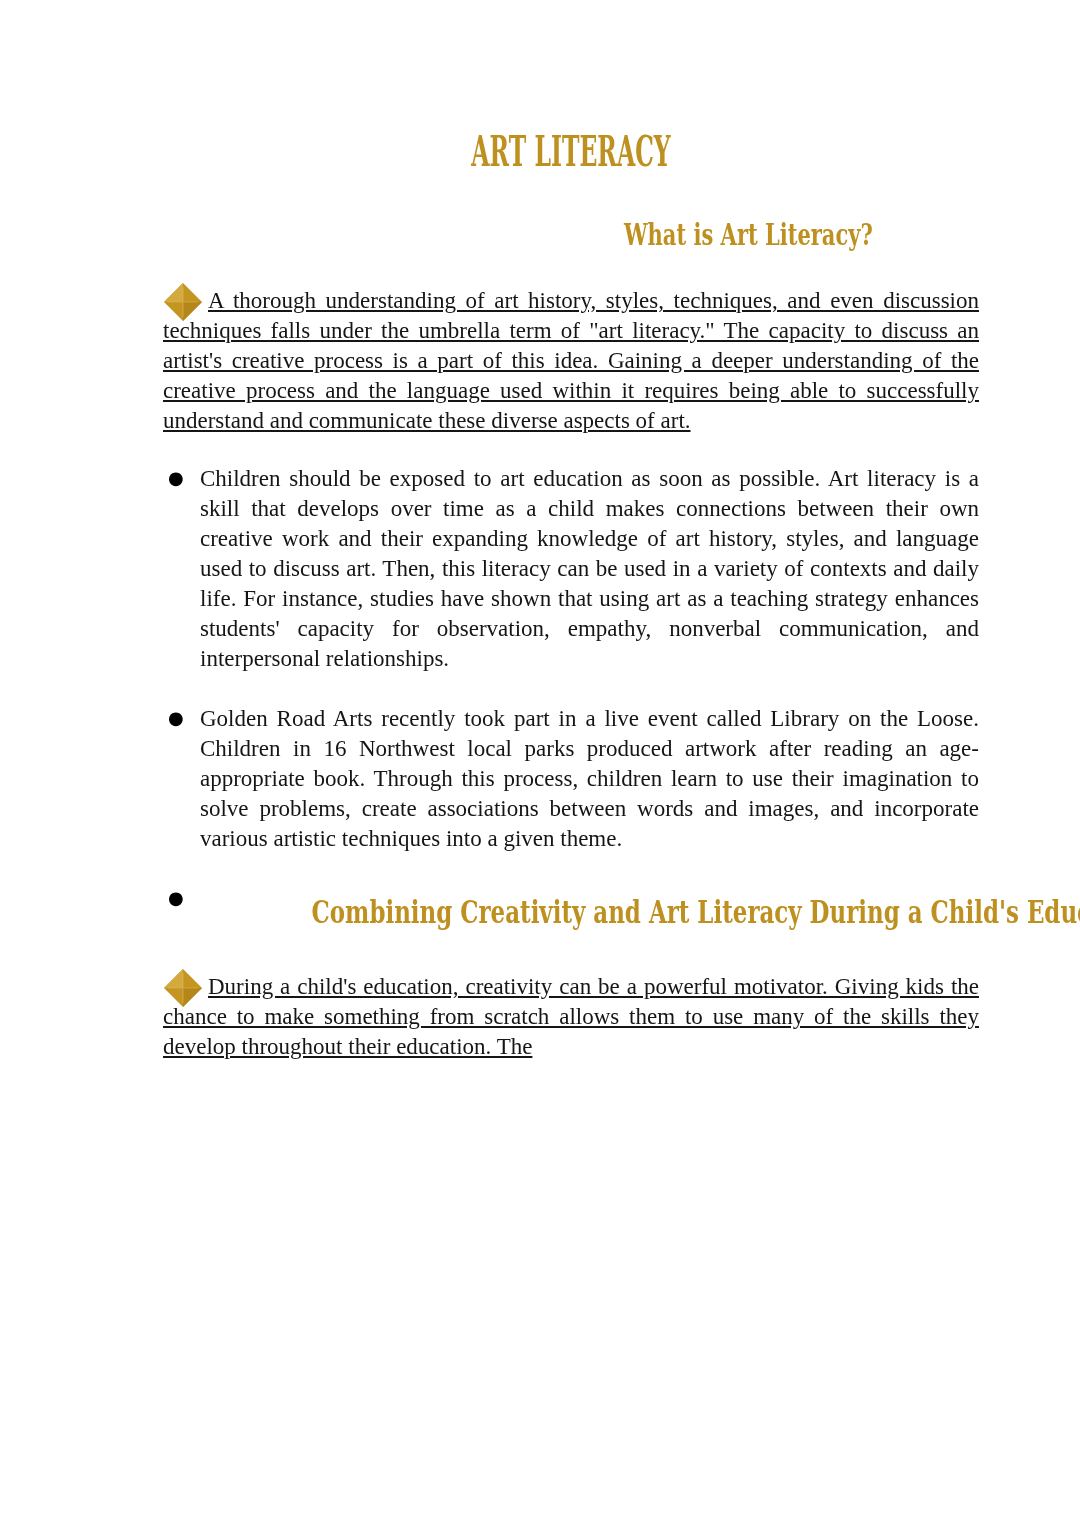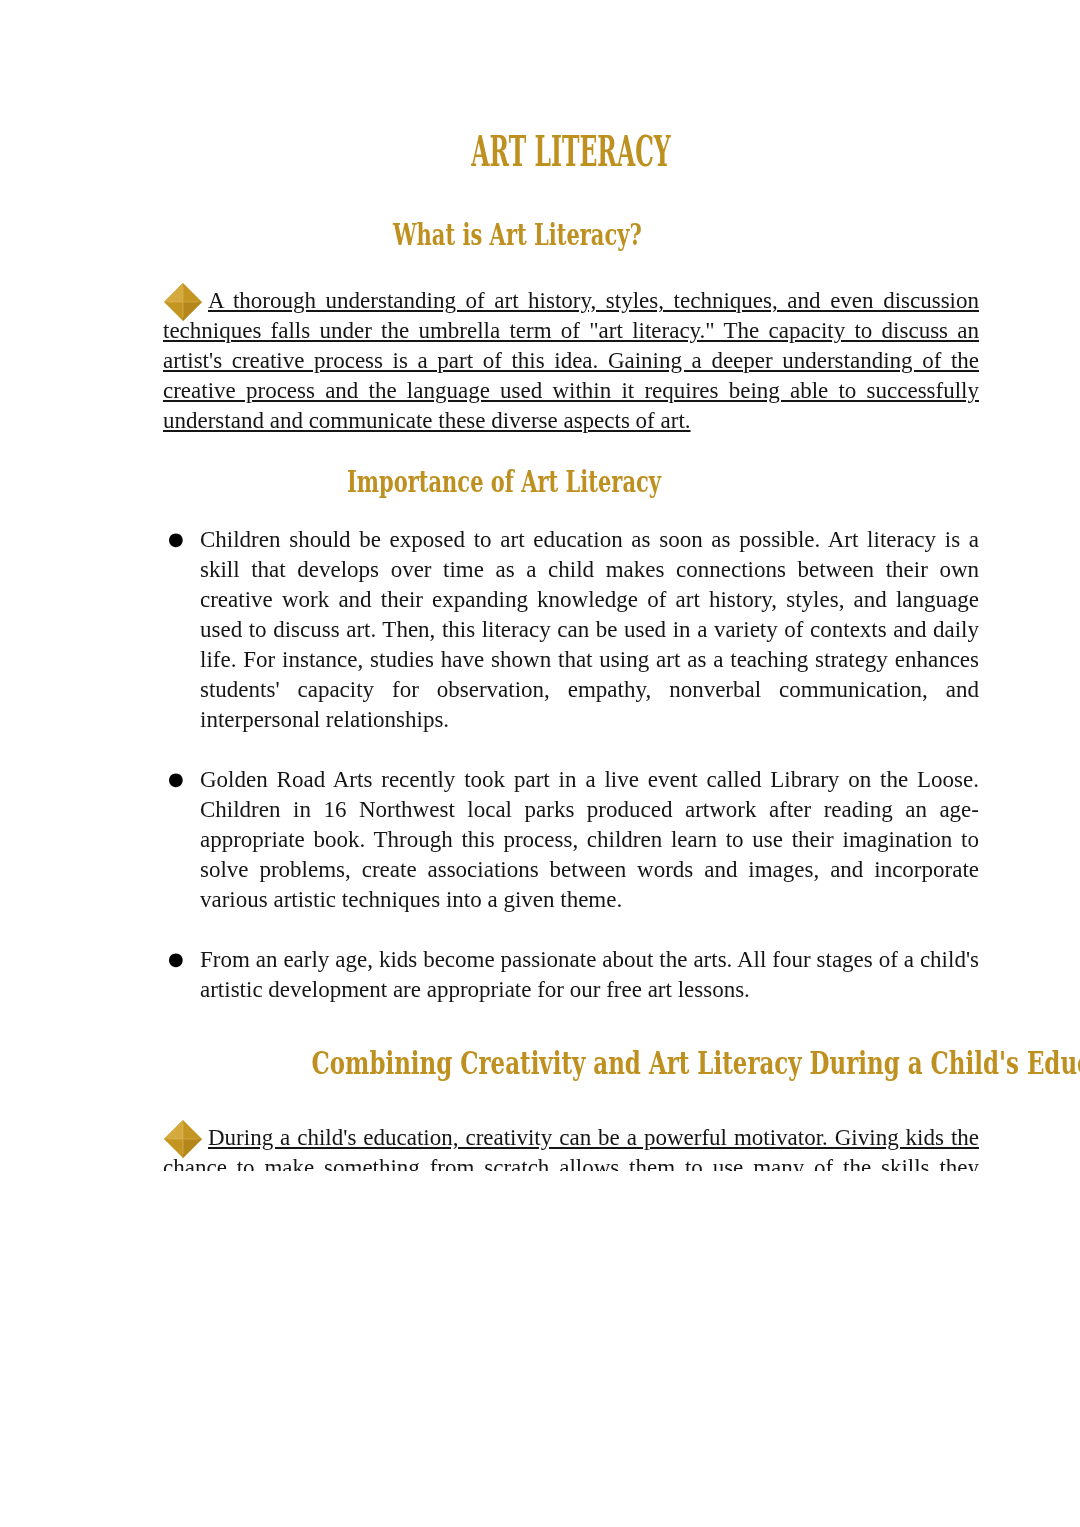--- a/index.html
+++ b/index.html
@@ -36,21 +36,21 @@
   .title-stretch {
     font-size: 42px;
     transform: scaleX(0.56);
     transform-origin: 50% 50%;
   }
   h2 { font-weight: normal; }
   .h-left {
     margin: 27px 0 0 0;
     height: 34px;
     line-height: 34px;
-    text-align: center;
+    text-align: right;
   }
   .h-what { margin-top: 46px; }
   .hl-stretch {
     font-size: 30px;
     transform: scaleX(0.70);
     transform-origin: 0 50%;
   }
   .h-center {
     margin: 40px 0 0 0;
     height: 34px;
@@ -117,36 +117,32 @@
     <span class="diamond-wrap">
         <svg class="diamond-svg" width="40" height="40" viewBox="0 0 40 40">
       <polygon points="20,1 39,20 20,39 1,20" style="fill:var(--diamond_gold,#C49520)"></polygon>
       <polygon points="20,1 1,20 20,20" fill="#D4AA3E"></polygon>
       <polygon points="20,20 39,20 20,39" fill="#B5871A"></polygon>
       <path d="M20,5 L20,35 M5,20 L35,20" stroke="#DDB85F" stroke-width="1.2" opacity="0.55" fill="none"></path>
     </svg>
       </span><span>A thorough understanding of art history, styles, techniques, and even discussion techniques falls under the umbrella term of "art literacy." The capacity to discuss an artist's creative process is a part of this idea. Gaining a deeper understanding of the creative process and the language used within it requires being able to successfully understand and communicate these diverse aspects of art.</span>
   </p>
 
-  <h2 class="h-left h-importance">
-    <span class="stretch hl-stretch">Importance of Art Literacy</span>
-  </h2>
 
   <ul class="bullets">
     <li>
       <span class="bullet">●</span>
       <span class="li-text">Children should be exposed to art education as soon as possible. Art literacy is a skill that develops over time as a child makes connections between their own creative work and their expanding knowledge of art history, styles, and language used to discuss art. Then, this literacy can be used in a variety of contexts and daily life. For instance, studies have shown that using art as a teaching strategy enhances students' capacity for observation, empathy, nonverbal communication, and interpersonal relationships.</span>
     </li>
     <li>
       <span class="bullet">●</span>
       <span class="li-text">Golden Road Arts recently took part in a live event called Library on the Loose. Children in 16 Northwest local parks produced artwork after reading an age-appropriate book. Through this process, children learn to use their imagination to solve problems, create associations between words and images, and incorporate various artistic techniques into a given theme.</span>
     </li>
     <li>
       <span class="bullet">●</span>
-      <span class="li-text">From an early age, kids become passionate about the arts. All four stages of a child's artistic development are appropriate for our free art lessons.</span>
     </li>
   </ul>
 
   <h2 class="h-center">
     <span class="stretch hc-stretch">Combining Creativity and Art Literacy During a Child's Education</span>
   </h2>
 
   <p class="para para-combining">
     <span class="diamond-wrap">
         <svg class="diamond-svg" width="40" height="40" viewBox="0 0 40 40">

